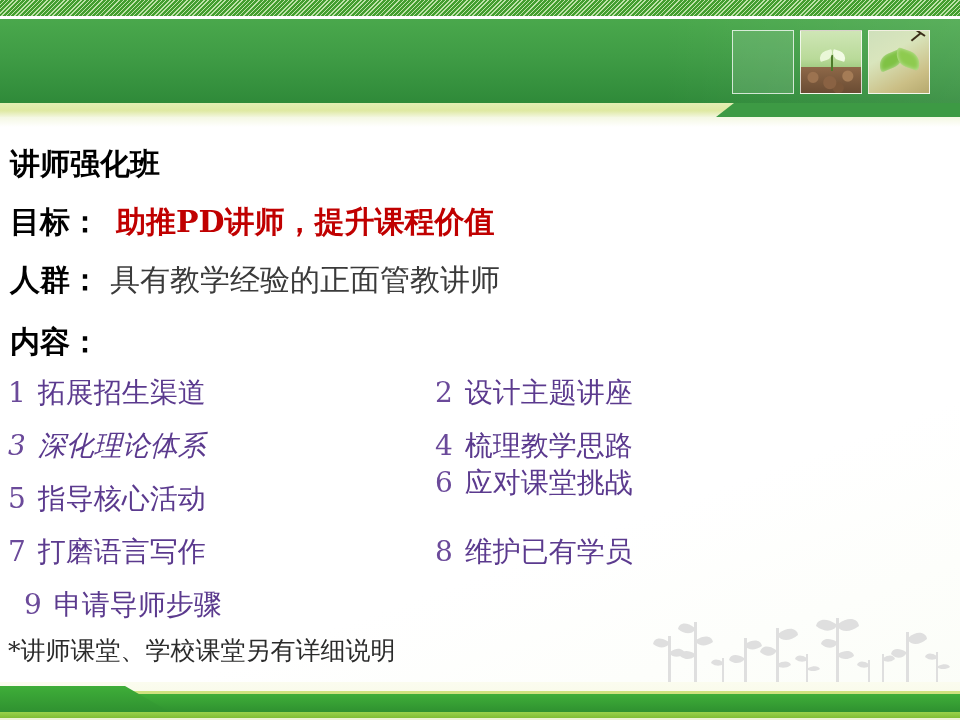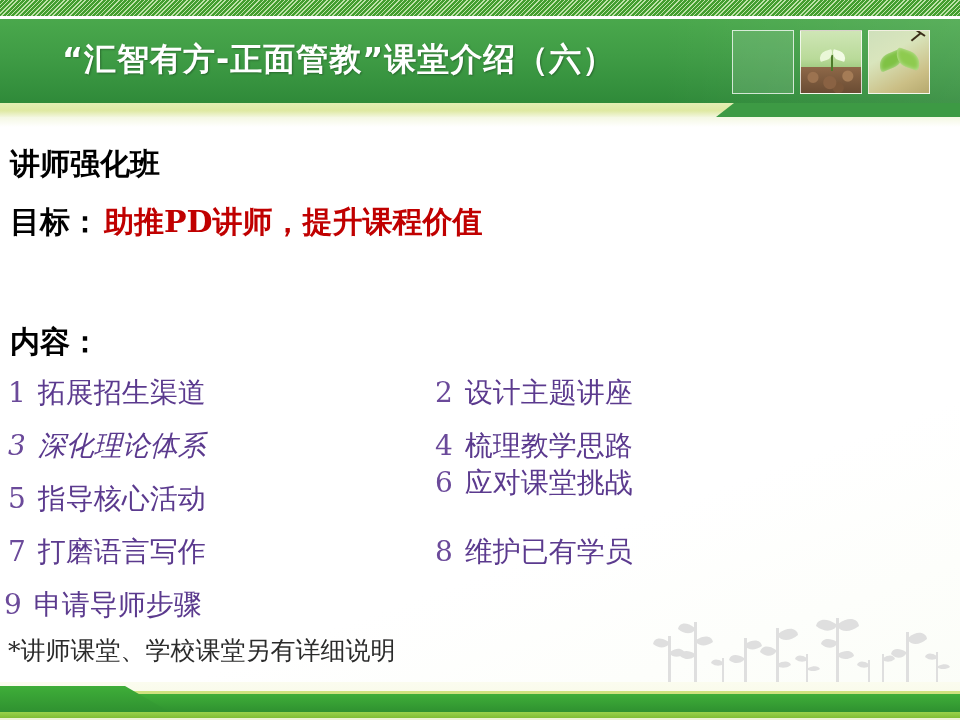--- a/index.html
+++ b/index.html
@@ -196,21 +196,21 @@
     color: #000000;
     font-weight: 600;
   }
 
   .l-goal {
     left: 10px;
     top: 80px;
     font-size: 30px;
   }
   .l-goal .key { color:#000000; font-weight:bold; }
-  .l-goal .val { color:#C00000; font-weight:bold; margin-left: 4px; }
+  .l-goal .val { color:#C00000; font-weight:bold; margin-left: 16px; }
 
   .l-aud {
     left: 10px;
     top: 138px;
     font-size: 30px;
   }
   .l-aud .key { color:#000000; font-weight:bold; }
   .l-aud .val { color:#3a3a3a; font-weight:normal; margin-left: 10px; }
 
   .l-content-label {
@@ -310,21 +310,20 @@
 <div id="slide">
 
   <div class="banner">
     <div class="banner-hatch"></div>
     <div class="banner-hairline"></div>
     <div class="banner-body"></div>
     <div class="banner-pale"></div>
     <div class="banner-wedge"></div>
     <div class="banner-pale-fade"></div>
 
-    <div class="banner-title">“汇智有方-正面管教”课堂介绍（六）</div>
 
     <div class="thumbs">
       <div class="thumb thumb-blank"></div>
       <div class="thumb thumb-seedling">
         <span class="soil"></span>
         <span class="stem"></span>
         <span class="leafL"></span>
         <span class="leafR"></span>
       </div>
       <div class="thumb thumb-leaves">
@@ -337,37 +336,40 @@
   </div>
 
   <div class="content">
 
     <div class="line l-head">讲师强化班</div>
 
     <div class="line l-goal">
       <span class="key">目标：</span><span class="val">助推PD讲师，提升课程价值</span>
     </div>
 
+    <div class="line l-aud">
+      <span class="key">人群：</span><span class="val">具有教学经验的正面管教讲师</span>
+    </div>
 
     <div class="line l-content-label">内容：</div>
 
     <div class="list">
       <div class="list-item" style="left:8px;  top:0px;"><span class="num">1</span><span class="txt">拓展招生渠道</span></div>
       <div class="list-item" style="left:435px;top:0px;text-align:center;"><span class="num">2</span><span class="txt">设计主题讲座</span></div>
 
       <div class="list-item" style="left:8px;  top:53px;font-style:italic;"><span class="num">3</span><span class="txt">深化理论体系</span></div>
       <div class="list-item" style="left:435px;top:53px;"><span class="num">4</span><span class="txt">梳理教学思路</span></div>
 
       <div class="list-item" style="left:8px;  top:106px;"><span class="num">5</span><span class="txt">指导核心活动</span></div>
       <div class="list-item" style="left:435px;top:90px;"><span class="num">6</span><span class="txt">应对课堂挑战</span></div>
 
       <div class="list-item" style="left:8px;  top:159px;"><span class="num">7</span><span class="txt">打磨语言写作</span></div>
       <div class="list-item" style="left:435px;top:159px;"><span class="num">8</span><span class="txt">维护已有学员</span></div>
 
-      <div class="list-item" style="left:4px;  top:212px;"><span class="num">9</span><span class="txt">申请导师步骤</span></div>
+      <div class="list-item" style="left:24px;  top:212px;"><span class="num">9</span><span class="txt">申请导师步骤</span></div>
     </div>
 
     <div class="footnote">*讲师课堂、学校课堂另有详细说明</div>
   </div>
 
   <svg class="grass" viewBox="0 0 320 78" preserveAspectRatio="none">
     <g fill="#dedede" opacity="0.95">
 
       <rect x="28" y="28" width="3" height="50"></rect>
       <path d="M29 34 C20 28 14 30 13 36 C19 41 26 40 29 36 Z"></path>

